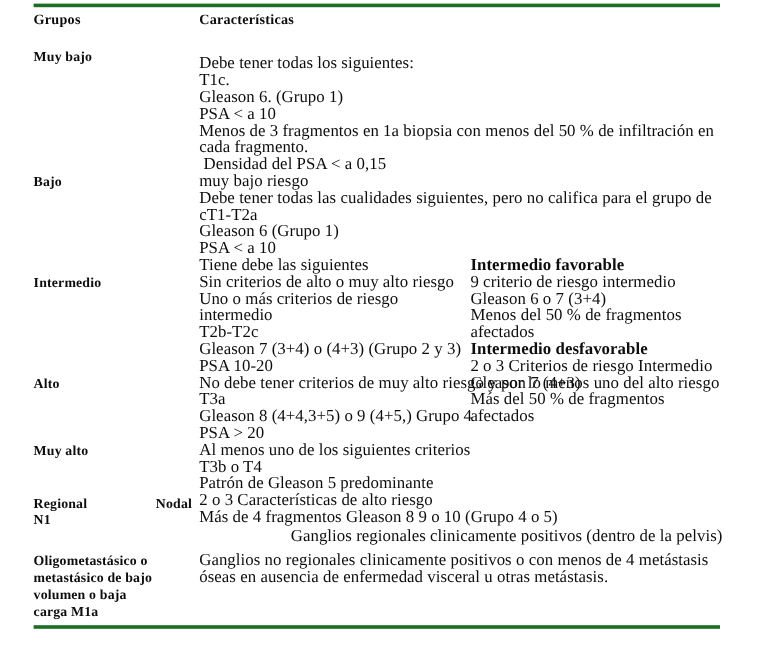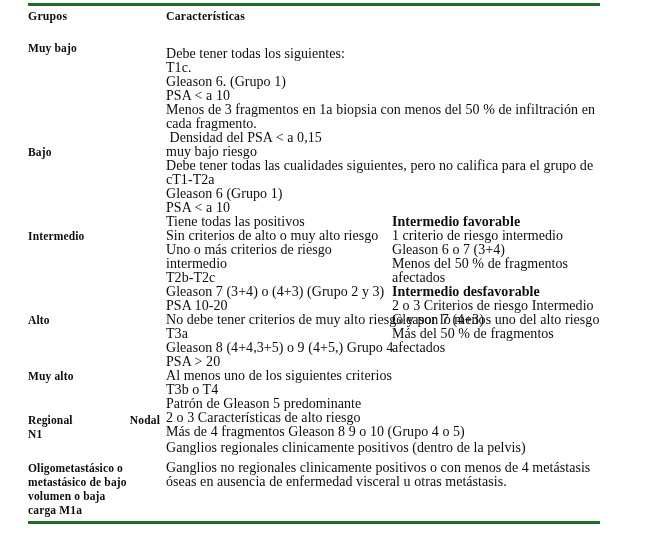--- a/index.html
+++ b/index.html
@@ -111,31 +111,31 @@
       <span class="ln">Debe tener todas las cualidades siguientes, pero no califica para el grupo de</span>
       <span class="ln">cT1-T2a</span>
       <span class="ln">Gleason 6 (Grupo 1)</span>
       <span class="ln">PSA &lt; a 10</span>
     </div>
   </div>
 
   <div class="row" style="top:201px;">
     <div class="col-label" style="top:28px;position:relative;">Intermedio</div>
     <div class="col-body">
-      <span class="ln">Tiene todas las positivos</span>
+      <span class="ln">Tiene debe las siguientes</span>
       <span class="ln">Sin criterios de alto o muy alto riesgo</span>
       <span class="ln">Uno o más criterios de riesgo</span>
       <span class="ln">intermedio</span>
       <span class="ln">T2b-T2c</span>
       <span class="ln">Gleason 7 (3+4) o (4+3) (Grupo 2 y 3)</span>
       <span class="ln">PSA 10-20</span>
     </div>
     <div class="col-body2">
       <span class="ln b">Intermedio favorable</span>
-      <span class="ln">1 criterio de riesgo intermedio</span>
+      <span class="ln">9 criterio de riesgo intermedio</span>
       <span class="ln">Gleason 6 o 7 (3+4)</span>
       <span class="ln">Menos del 50 % de fragmentos</span>
       <span class="ln">afectados</span>
       <span class="ln b">Intermedio desfavorable</span>
       <span class="ln">2 o 3 Criterios de riesgo Intermedio</span>
       <span class="ln">Gleason 7 (4+3)</span>
       <span class="ln">Más del 50 % de fragmentos</span>
       <span class="ln">afectados</span>
     </div>
   </div>
@@ -159,21 +159,21 @@
       <span class="ln">2 o 3 Características de alto riesgo</span>
       <span class="ln">Más de 4 fragmentos Gleason 8 9 o 10 (Grupo 4 o 5)</span>
     </div>
   </div>
 
   <div class="row" style="top:413px;">
     <div class="col-label">
       <span class="ln justify-line" style="display:block;text-align:justify;text-align-last:justify;">Regional     Nodal</span>
       <span class="ln">N1</span>
     </div>
-    <div class="col-body wide" style="top:28px;position:relative;">
+    <div class="col-body wide" style="top:28px;position:relative;text-align:right;">
       <span class="ln">Ganglios regionales clinicamente positivos (dentro de la pelvis)</span>
     </div>
   </div>
 
   <div class="row" style="top:461px;">
     <div class="col-label">
       <span class="ln">Oligometastásico o</span>
       <span class="ln">metastásico de bajo</span>
       <span class="ln">volumen o baja</span>
       <span class="ln">carga M1a</span>

